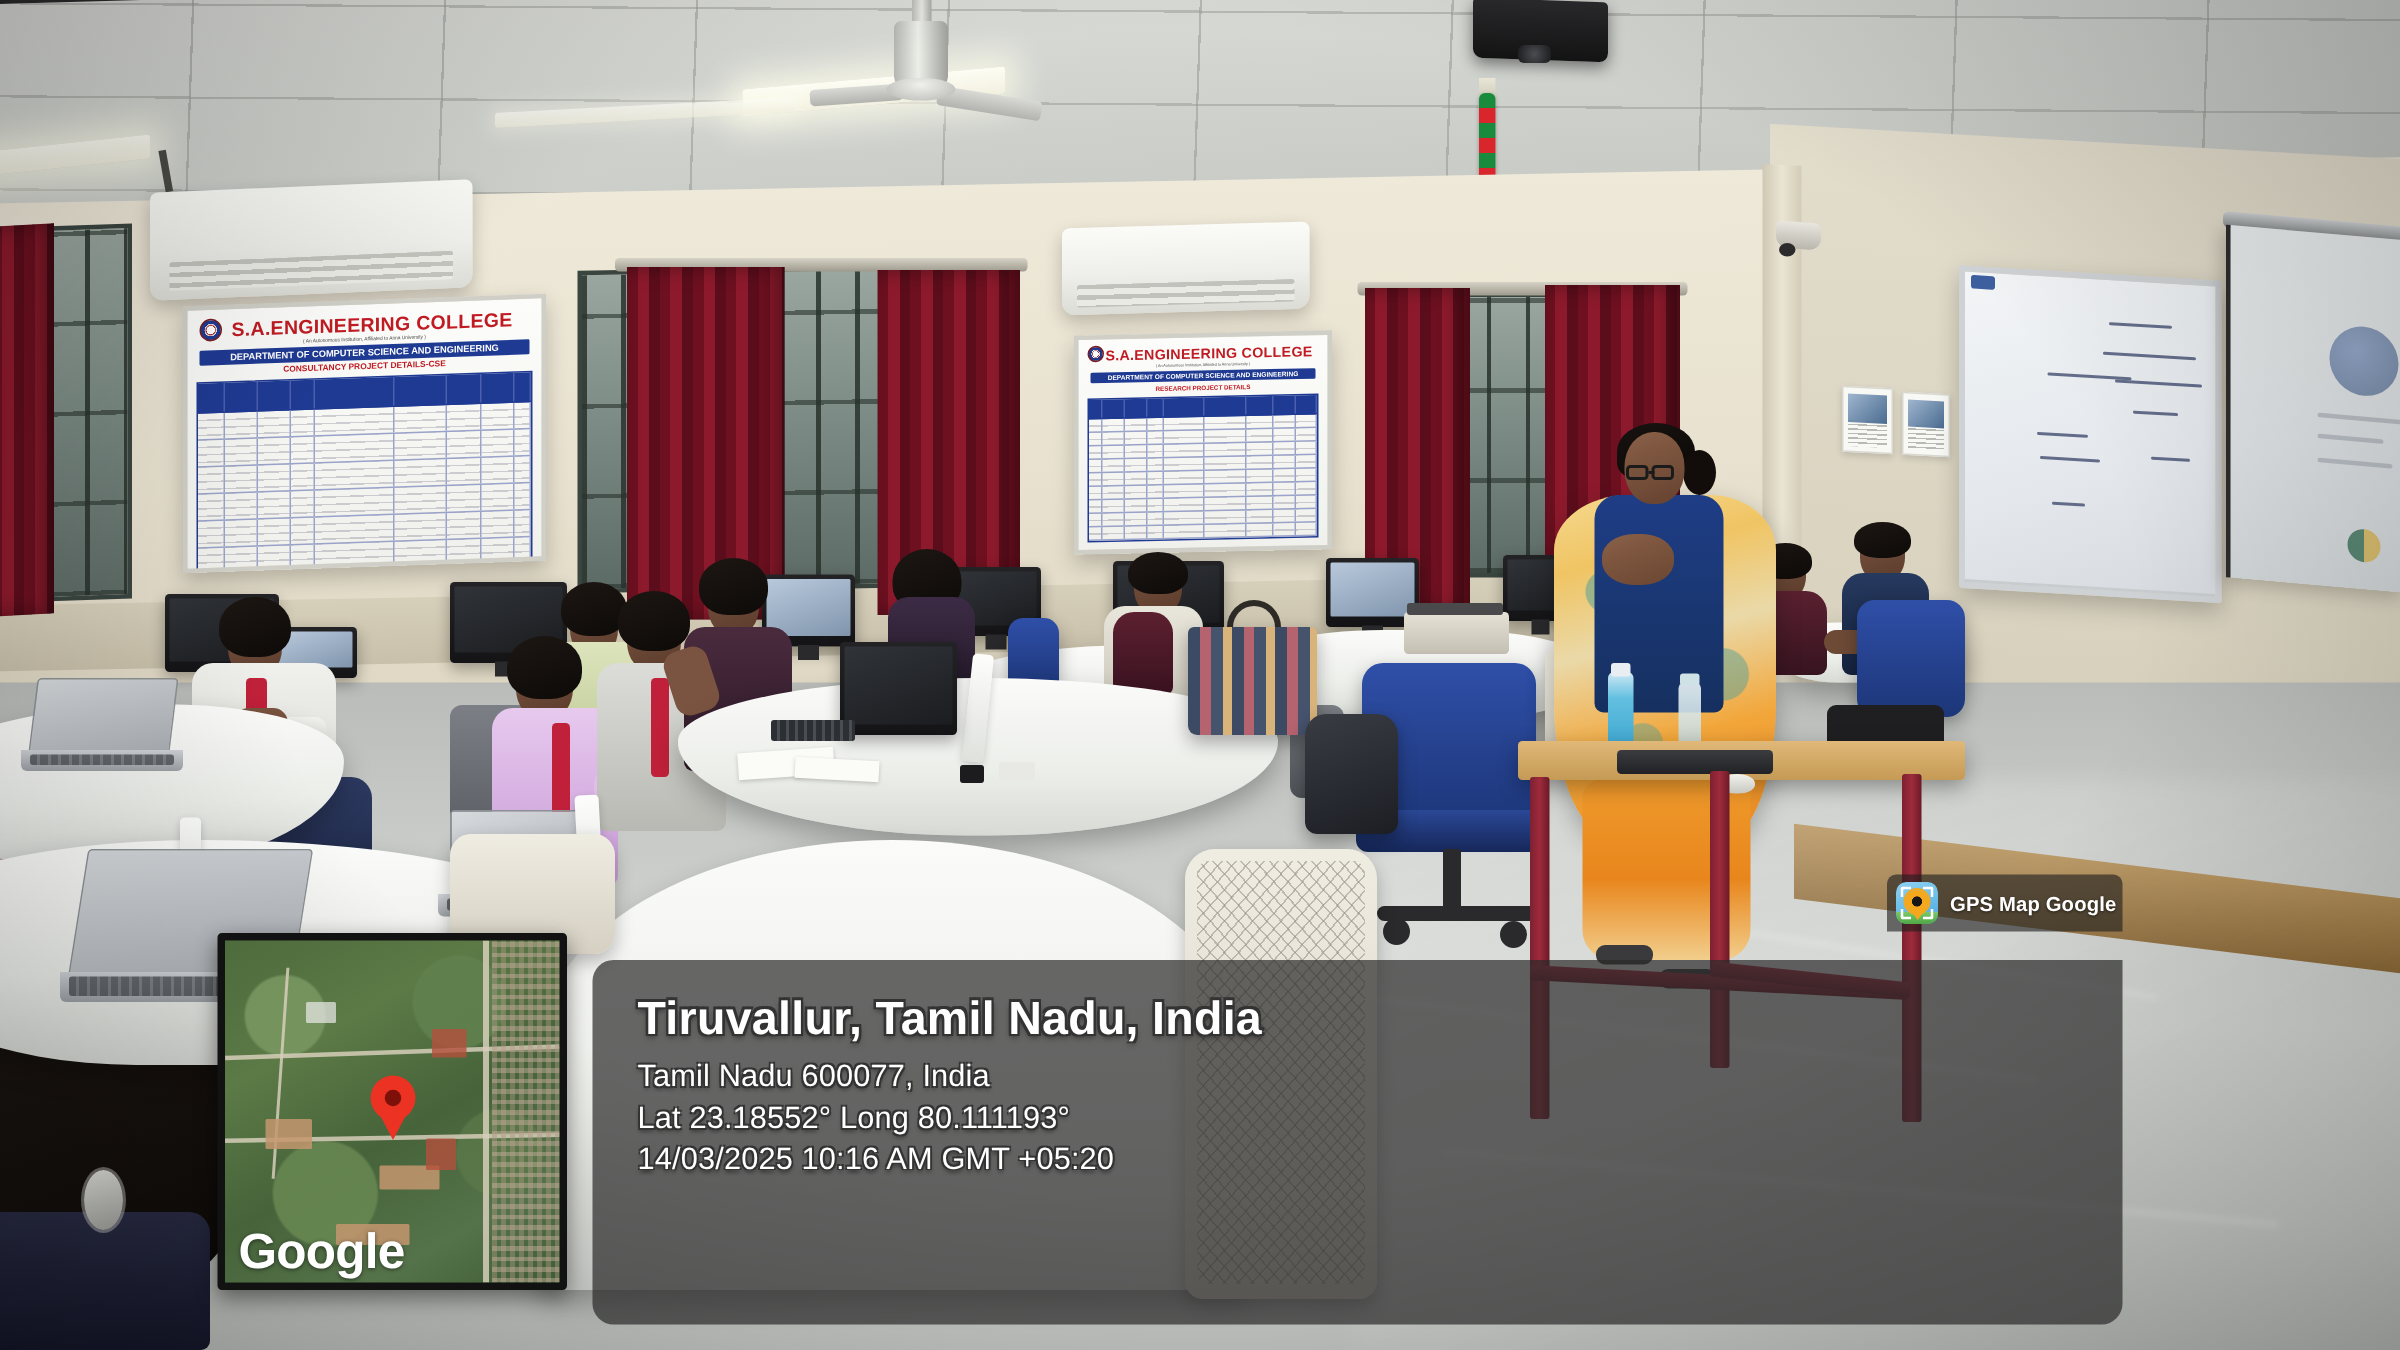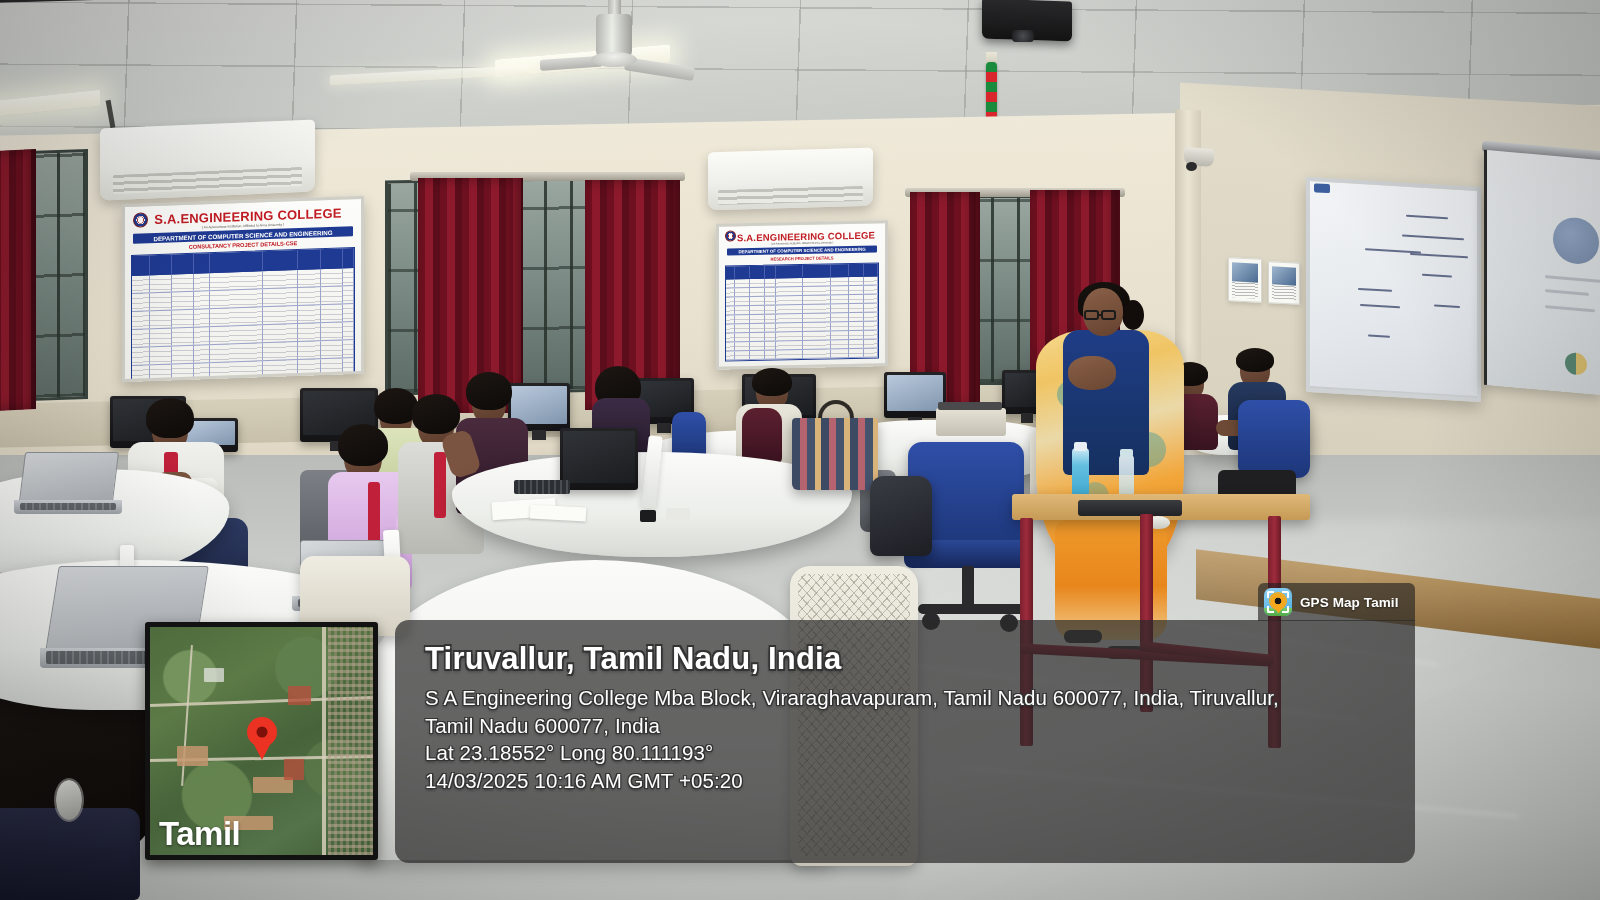--- a/index.html
+++ b/index.html
@@ -646,21 +646,21 @@
     position: absolute; left: 0; bottom: 0; width: 100%; height: 8px;
     background: linear-gradient(180deg,#7bc86b,#4fa744);
   }
   .gps-badge-text {
     color: #ffffff; font-weight: bold; font-size: 13.5px;
     letter-spacing: .1px; white-space: nowrap;
     text-shadow: 0 1px 2px rgba(0,0,0,.6);
   }
 
   .gps-panel {
-    position: absolute; left: 395px; top: 620px; width: 1020px; height: 243px;
+    position: absolute; left: 395px; top: 640px; width: 1020px; height: 243px;
     background: rgba(42,42,42,.70);
     border-radius: 14px 0 14px 14px;
     padding: 22px 26px 2px 30px;
   }
   .gps-city {
     color: #ffffff; font-size: 31px; font-weight: bold;
     letter-spacing: .2px; line-height: 1.1;
     text-shadow: -1.6px -1.6px 0 #333, 1.6px -1.6px 0 #333,
                  -1.6px 1.6px 0 #333, 1.6px 1.6px 0 #333,
                  0 2px 4px rgba(0,0,0,.6);
@@ -1244,41 +1244,40 @@
 
   <div class="gps-badge-band">
     <div class="gps-app-icon">
       <div class="gps-ground"></div>
       <div class="gps-pin"></div>
       <div class="corner c-tl"></div>
       <div class="corner c-tr"></div>
       <div class="corner c-bl"></div>
       <div class="corner c-br"></div>
     </div>
-    <div class="gps-badge-text">GPS Map Tamil</div>
+    <div class="gps-badge-text">GPS Map Google</div>
   </div>
 
   <div class="gps-panel">
     <div class="gps-city">Tiruvallur, Tamil Nadu, India</div>
-    <div class="gps-line">S A Engineering College Mba Block, Viraraghavapuram, Tamil Nadu 600077, India, Tiruvallur,</div>
     <div class="gps-line">Tamil Nadu 600077, India</div>
     <div class="gps-line">Lat 23.18552° Long 80.111193°</div>
     <div class="gps-line">14/03/2025 10:16 AM GMT +05:20</div>
   </div>
 
   <div class="gps-map">
     <div class="map-sat"></div>
     <div class="map-road map-road-h1"></div>
     <div class="map-road map-road-h2"></div>
     <div class="map-road map-road-v1"></div>
     <div class="map-road map-road-v2"></div>
     <div class="map-urban"></div>
     <div class="map-bldg" style="left:12%; top:52%; width:14%; height:9%;"></div>
     <div class="map-bldg map-bldg2" style="left:62%; top:26%; width:10%; height:8%;"></div>
     <div class="map-bldg map-bldg3" style="left:24%; top:18%; width:9%; height:6%;"></div>
     <div class="map-bldg" style="left:46%; top:66%; width:18%; height:7%;"></div>
     <div class="map-bldg map-bldg2" style="left:60%; top:58%; width:9%; height:9%;"></div>
     <div class="map-bldg" style="left:33%; top:83%; width:22%; height:6%;"></div>
     <div class="map-pin"></div>
-    <div class="map-google">Tamil</div>
+    <div class="map-google">Google</div>
   </div>
 
 </div>
 
 </body></html>

